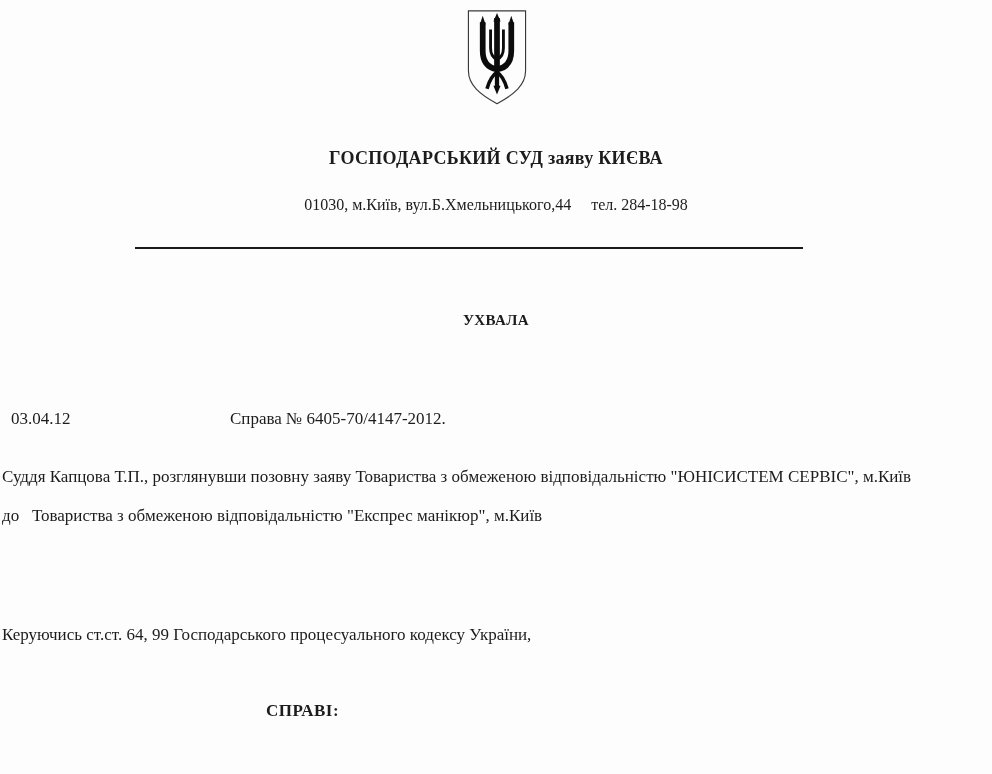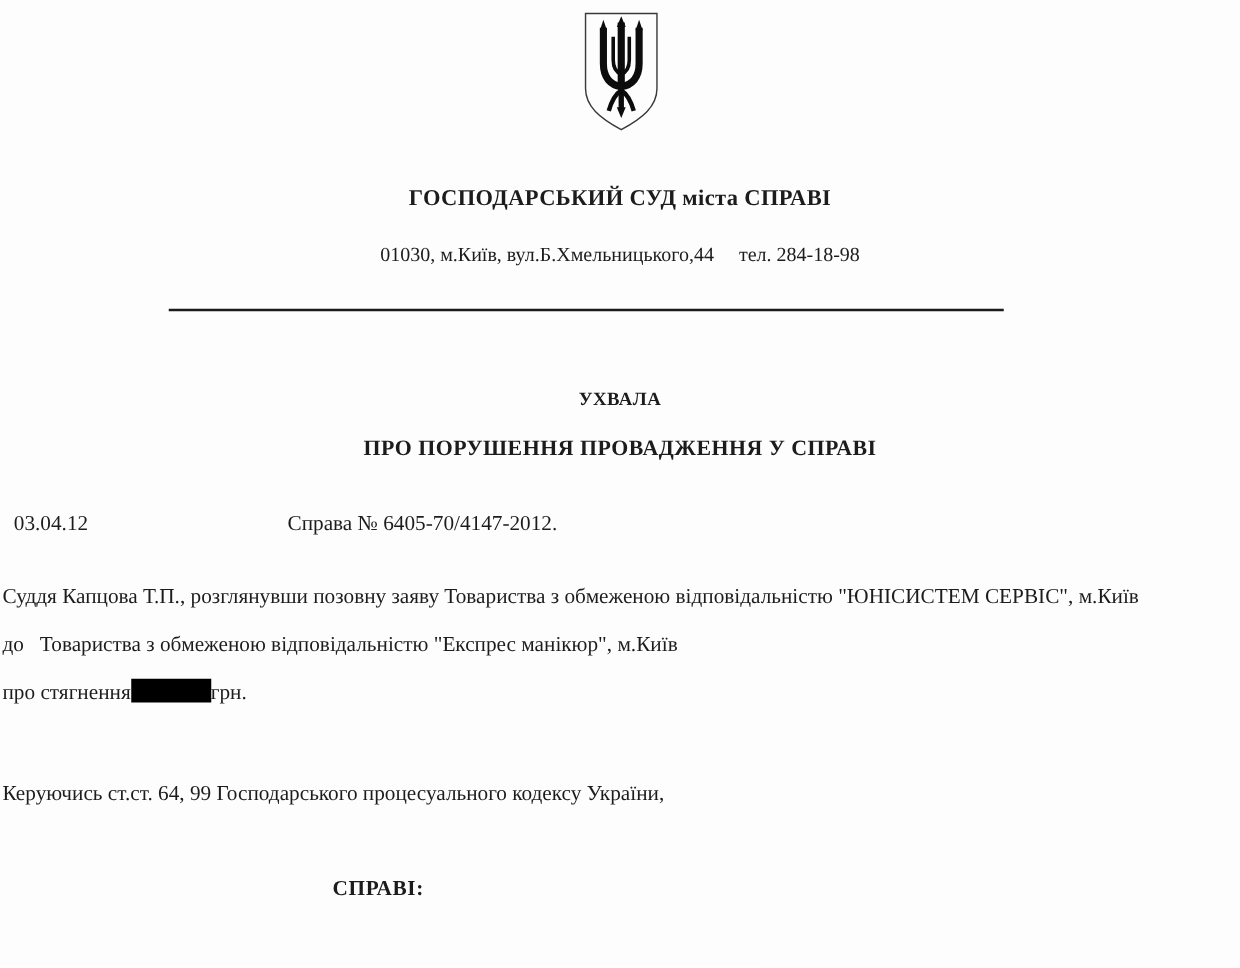--- a/index.html
+++ b/index.html
@@ -87,38 +87,36 @@
       </g>
       <g fill="#0c0c0c" stroke="none">
         <polygon points="26,23 34,23 30,11"></polygon>
         <polygon points="66,23 74,23 70,11"></polygon>
         <polygon points="45,19 55,19 50,7"></polygon>
         <polygon points="45,109 55,109 50,121"></polygon>
       </g>
     </svg>
   </div>
 
-  <div class="abs txt centered bold court-name">ГОСПОДАРСЬКИЙ СУД міста СПРАВІ</div>
+  <div class="abs txt centered bold court-name">ГОСПОДАРСЬКИЙ СУД заяву КИЄВА</div>
 
   <div class="abs txt centered address">01030, м.Київ, вул.Б.Хмельницького,44     тел. 284-18-98</div>
 
   <div class="abs rule"></div>
 
   <div class="abs txt centered bold doc-title">УХВАЛА</div>
 
-  <div class="abs txt centered bold doc-subtitle">ПРО ПОРУШЕННЯ ПРОВАДЖЕННЯ У СПРАВІ</div>
 
   <div class="abs txt date">03.04.12</div>
 
   <div class="abs txt case-number">Справа № 6405-70/4147-2012.</div>
 
   <div class="abs txt party-2">до   Товариства з обмеженою відповідальністю "Експрес манікюр", м.Київ</div>
 
   <div class="abs txt party-1">Суддя Капцова Т.П., розглянувши позовну заяву Товариства з обмеженою відповідальністю "ЮНІСИСТЕМ СЕРВІС", м.Київ</div>
 
-  <div class="abs txt claim-line"><span>про стягнення</span><span class="redaction"></span><span>грн.</span></div>
 
   <div class="abs txt legal-basis">Керуючись ст.ст. 64, 99 Господарського процесуального кодексу України,</div>
 
   <div class="abs txt bold resolution-heading">СПРАВІ:</div>
 
 
 </div>
 
 </body></html>

